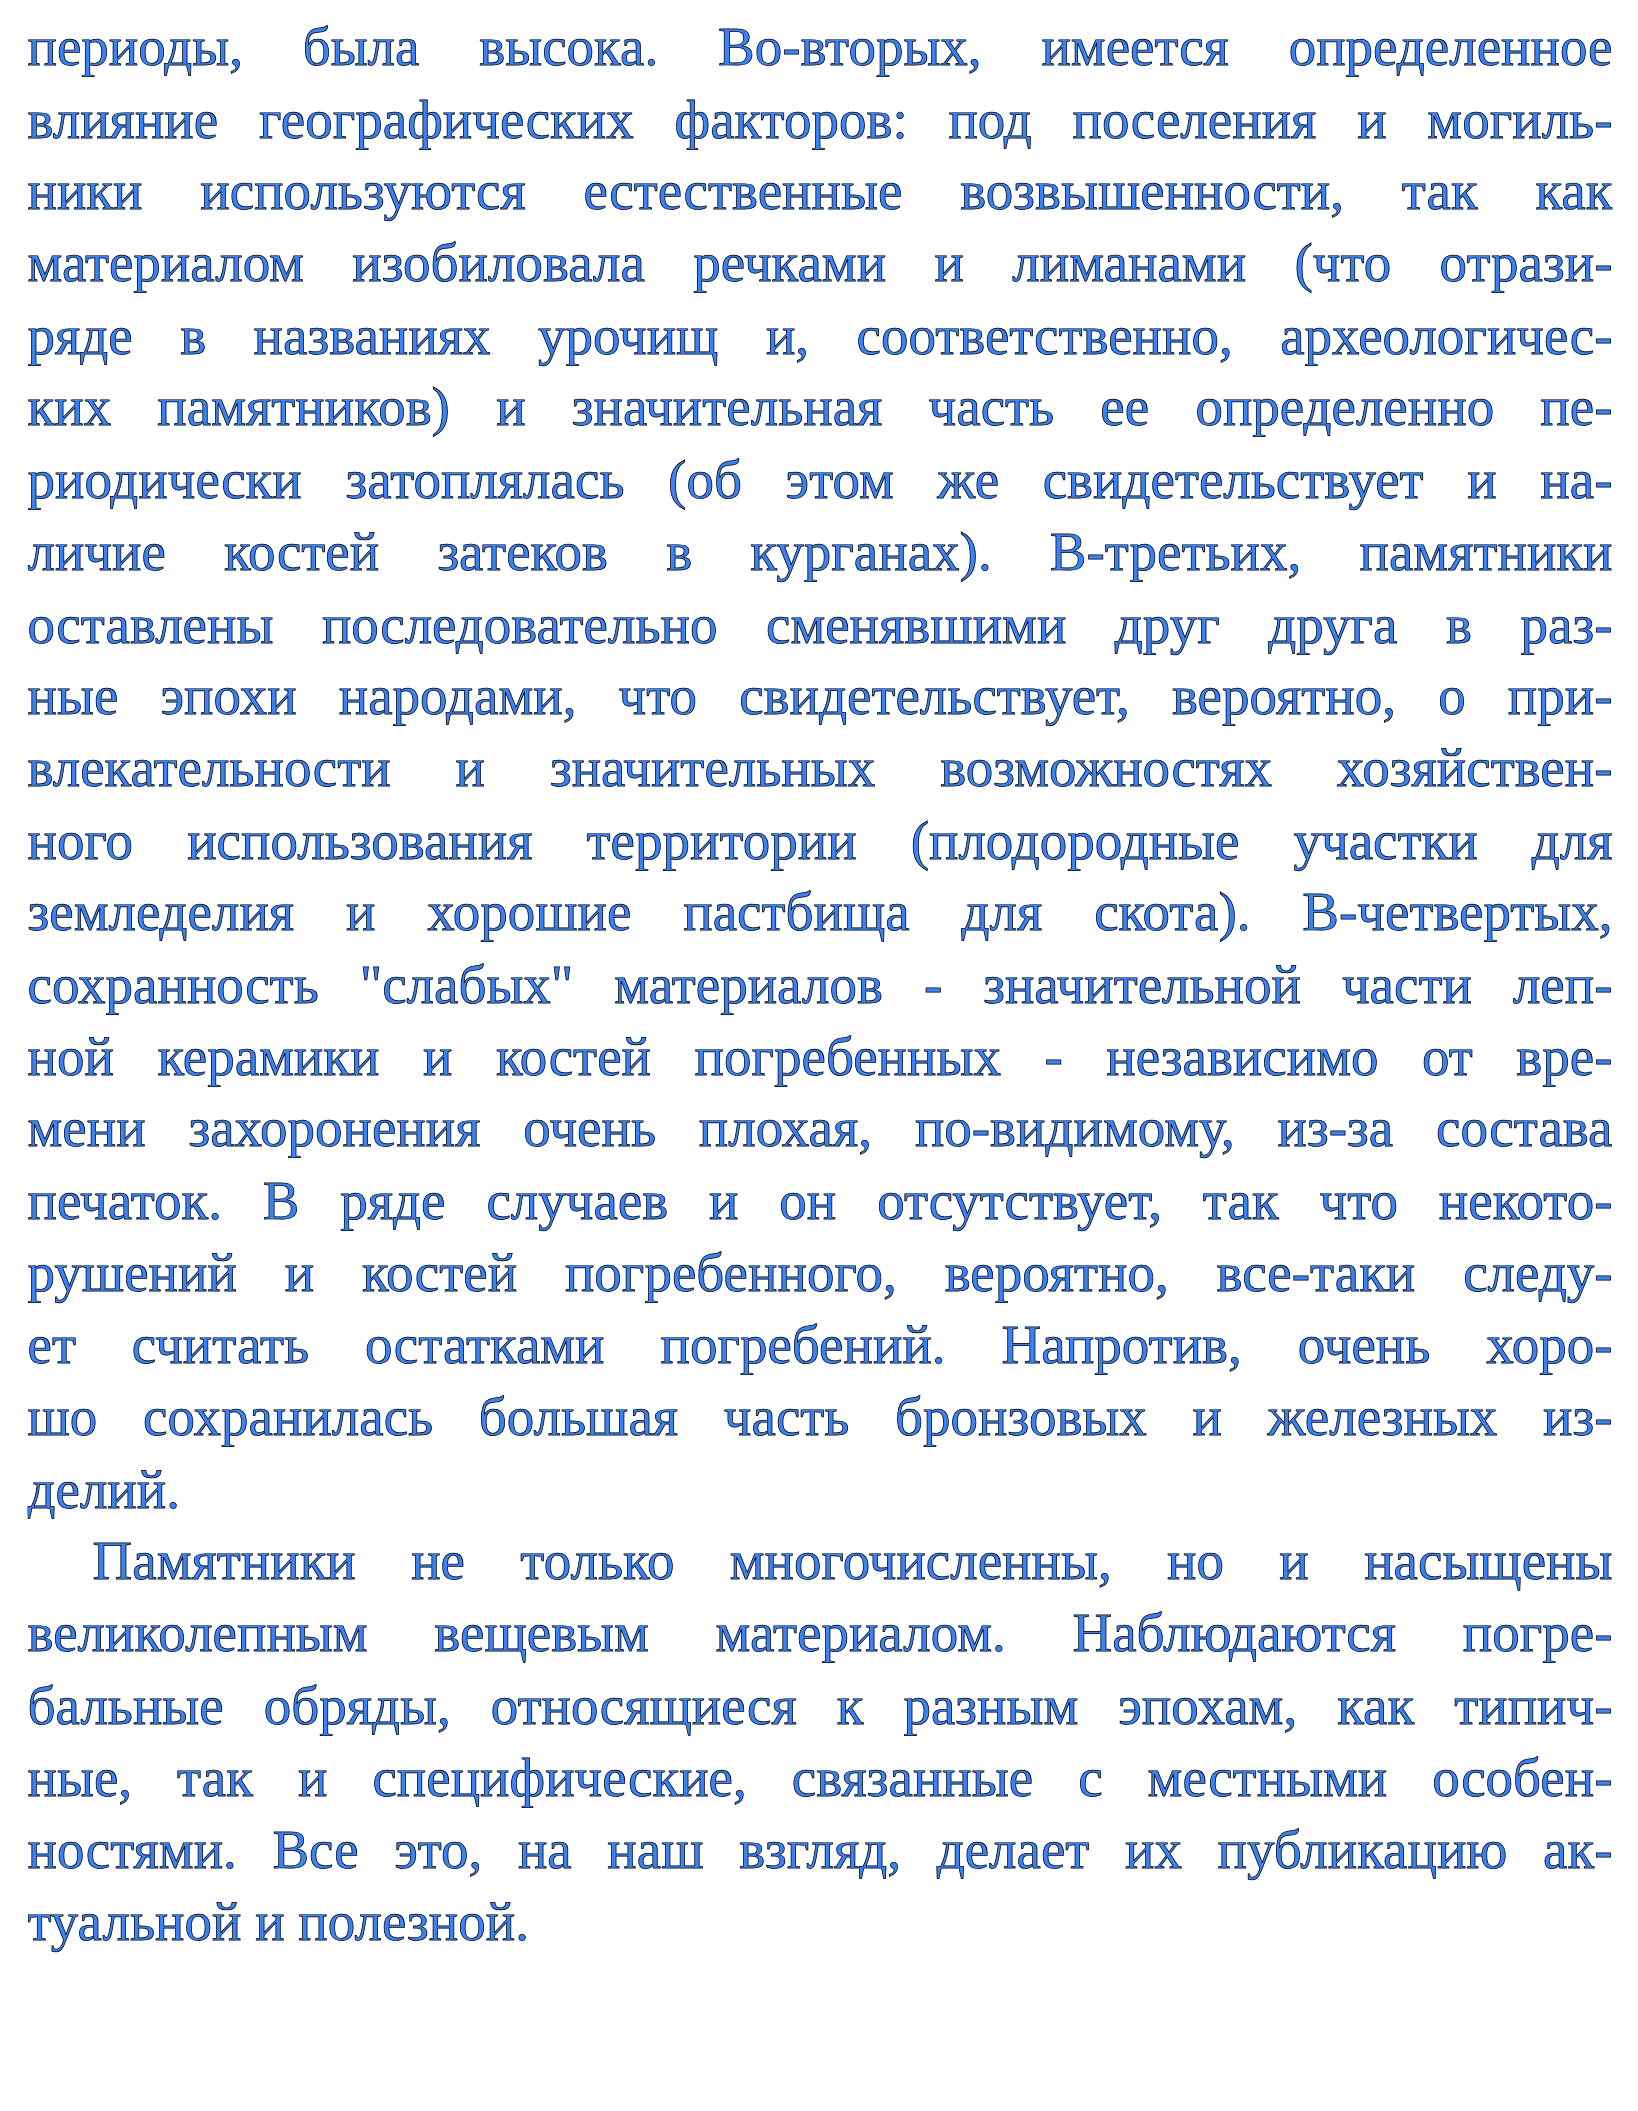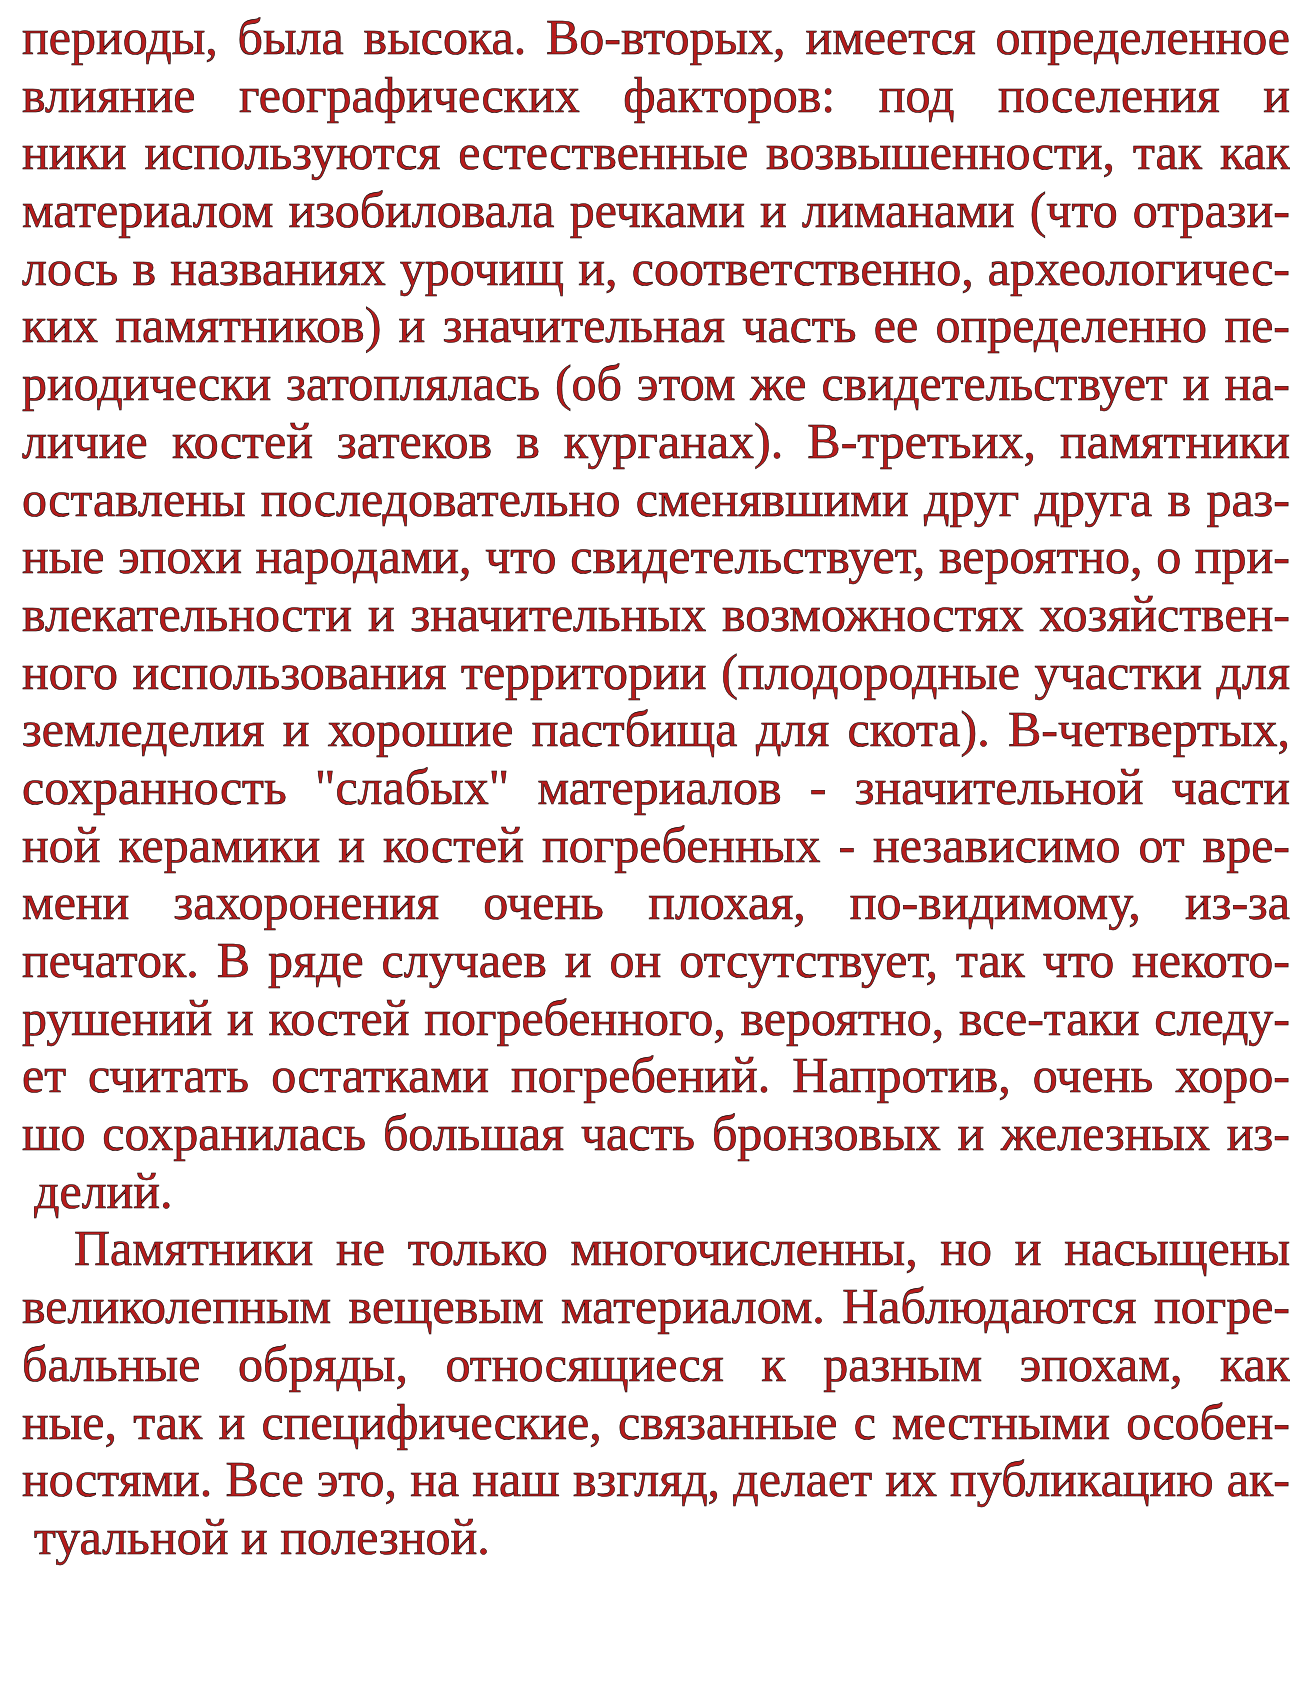--- a/index.html
+++ b/index.html
@@ -7,55 +7,54 @@
     padding: 0;
     background: #ffffff;
   }
   .page {
     box-sizing: border-box;
     width: 1310px;
     height: 1689px;
     background: #ffffff;
     padding: 9px 20px 0 22px;
     font-family: "Liberation Serif", "DejaVu Serif", serif;
-    font-size: 50px;
-    color: #b91c1c;
+    font-size: 44px;
+    color: #3b82f6;
     -webkit-text-stroke: 0.6px #000000;
     overflow: hidden;
   }
   .para {
     margin: 0;
   }
   .line {
     height: 57.7px;
     line-height: 57.7px;
     text-align: justify;
     text-align-last: justify;
     overflow: hidden;
   }
   .line.last {
     text-align: center;
     text-align-last: left;
-    margin-left: 12px;
   }
   .line.indent {
     text-indent: 52px;
   }
 </style>
 </head>
 <body>
 
 <div class="page">
 
   <div class="para">
     <div class="line">периоды, была высока. Во-вторых, имеется определенное</div>
     <div class="line">влияние географических факторов: под поселения и могиль-</div>
     <div class="line">ники используются естественные возвышенности, так как</div>
     <div class="line">материалом изобиловала речками и лиманами (что отрази-</div>
-    <div class="line">лось в названиях урочищ и, соответственно, археологичес-</div>
+    <div class="line">ряде в названиях урочищ и, соответственно, археологичес-</div>
     <div class="line">ких памятников) и значительная часть ее определенно пе-</div>
     <div class="line">риодически затоплялась (об этом же свидетельствует и на-</div>
     <div class="line">личие костей затеков в курганах). В-третьих, памятники</div>
     <div class="line">оставлены последовательно сменявшими друг друга в раз-</div>
     <div class="line">ные эпохи народами, что свидетельствует, вероятно, о при-</div>
     <div class="line">влекательности и значительных возможностях хозяйствен-</div>
     <div class="line">ного использования территории (плодородные участки для</div>
     <div class="line">земледелия и хорошие пастбища для скота). В-четвертых,</div>
     <div class="line">сохранность "слабых" материалов - значительной части леп-</div>
     <div class="line">ной керамики и костей погребенных - независимо от вре-</div>

